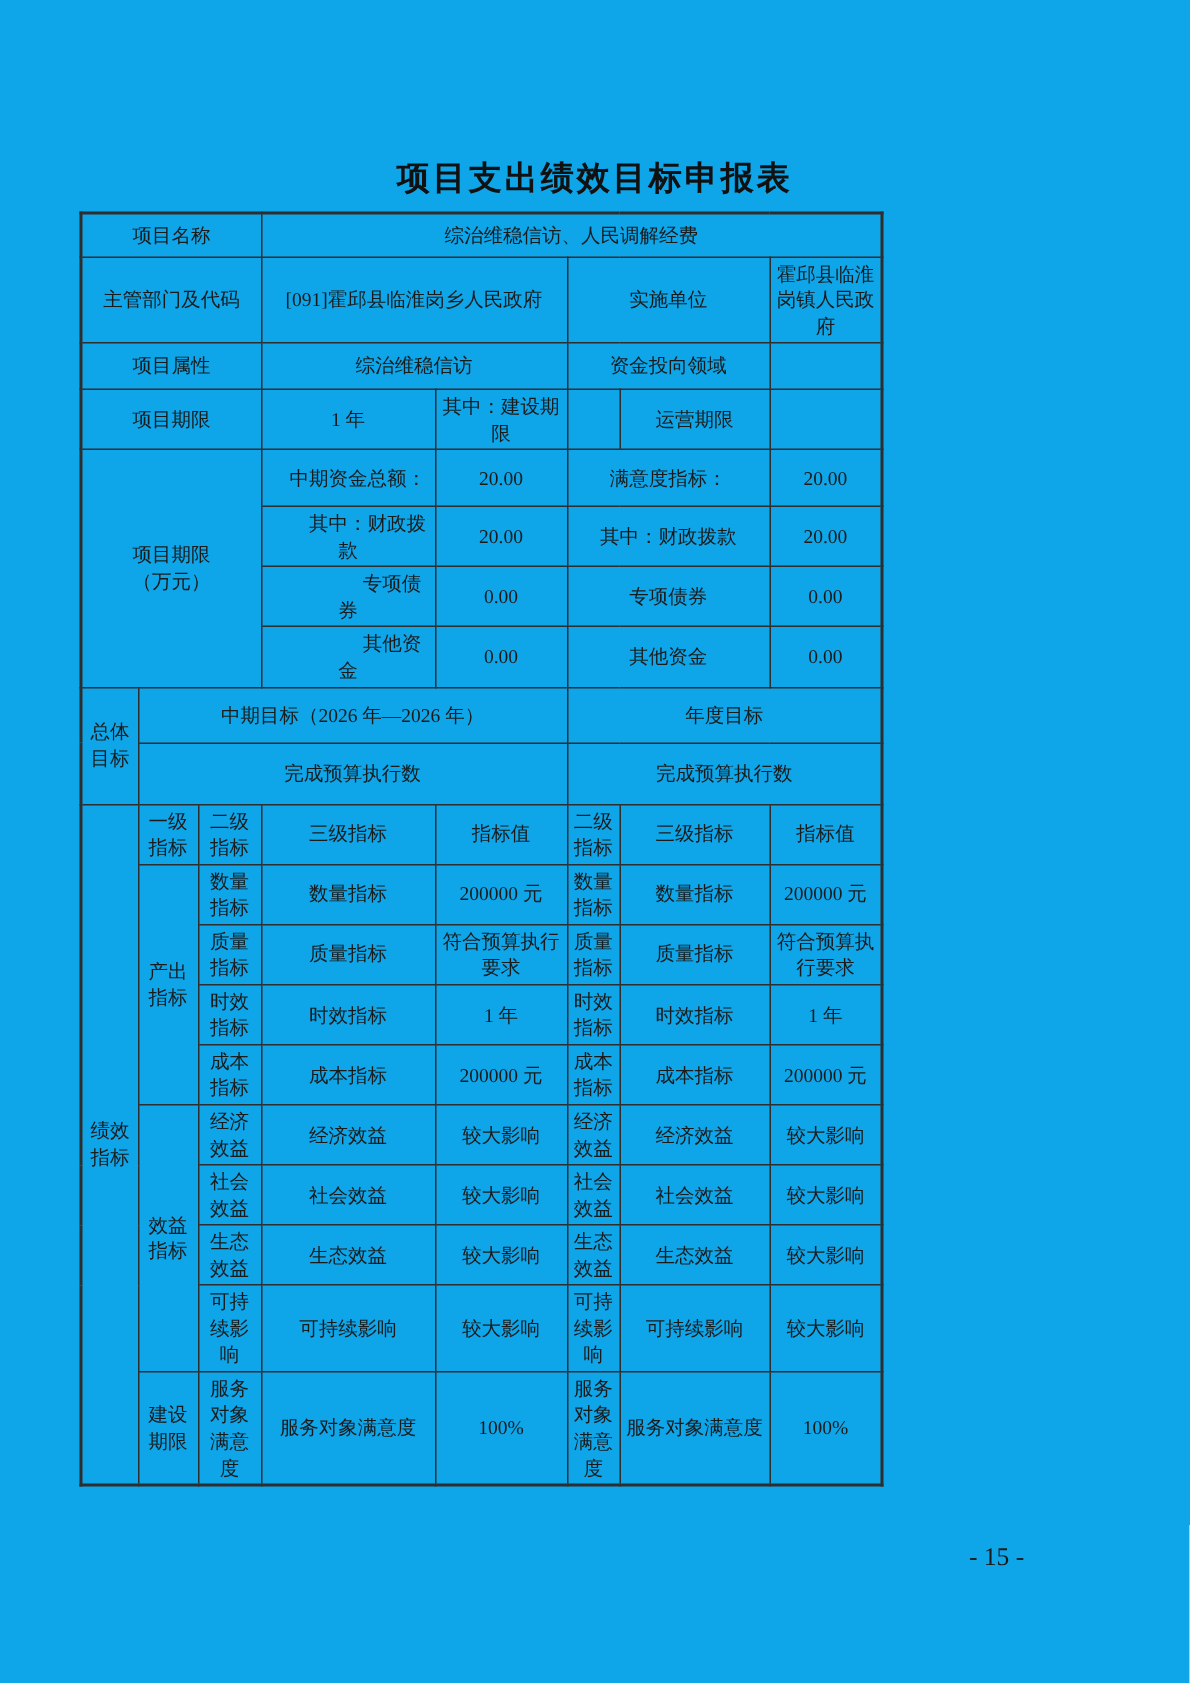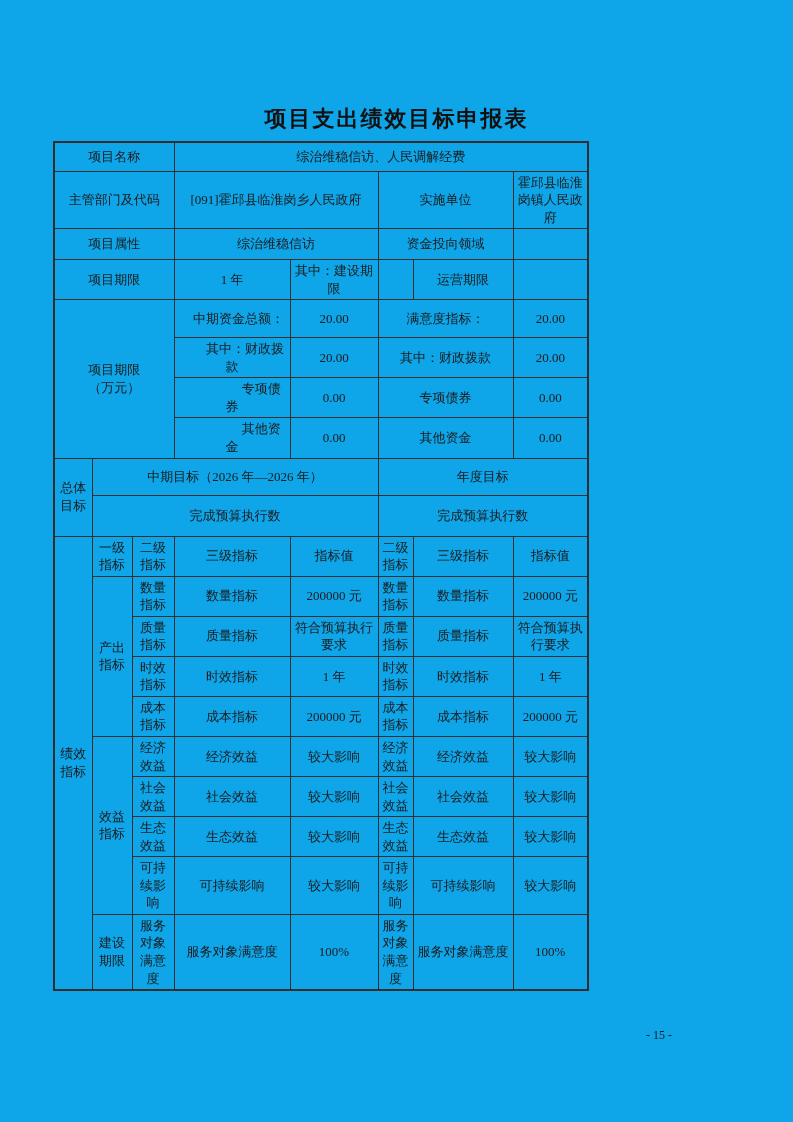--- a/index.html
+++ b/index.html
@@ -49,21 +49,21 @@
   td.prewrap{ white-space: pre-line; }
   td.fund-l1{ text-align: left; text-indent: 1em; }
   td.fund-l2{ text-align: left; text-indent: 2em; }
   td.fund-l3{ text-align: left; text-indent: 4.5em; }
   td.narrow { padding: 2px 2px; }
   td.pad6   { padding-left: 6px; padding-right: 6px; }
   .page-number {
     position: absolute;
     top: 1028px;
     left: 646px;
-    font-size: 12px;
+    font-size: 17px;
     color: #1b1b1b;
     text-align: right;
   }
 </style>
 </head>
 <body>
 
 <div class="page">
 
   <div class="title">项目支出绩效目标申报表</div>

